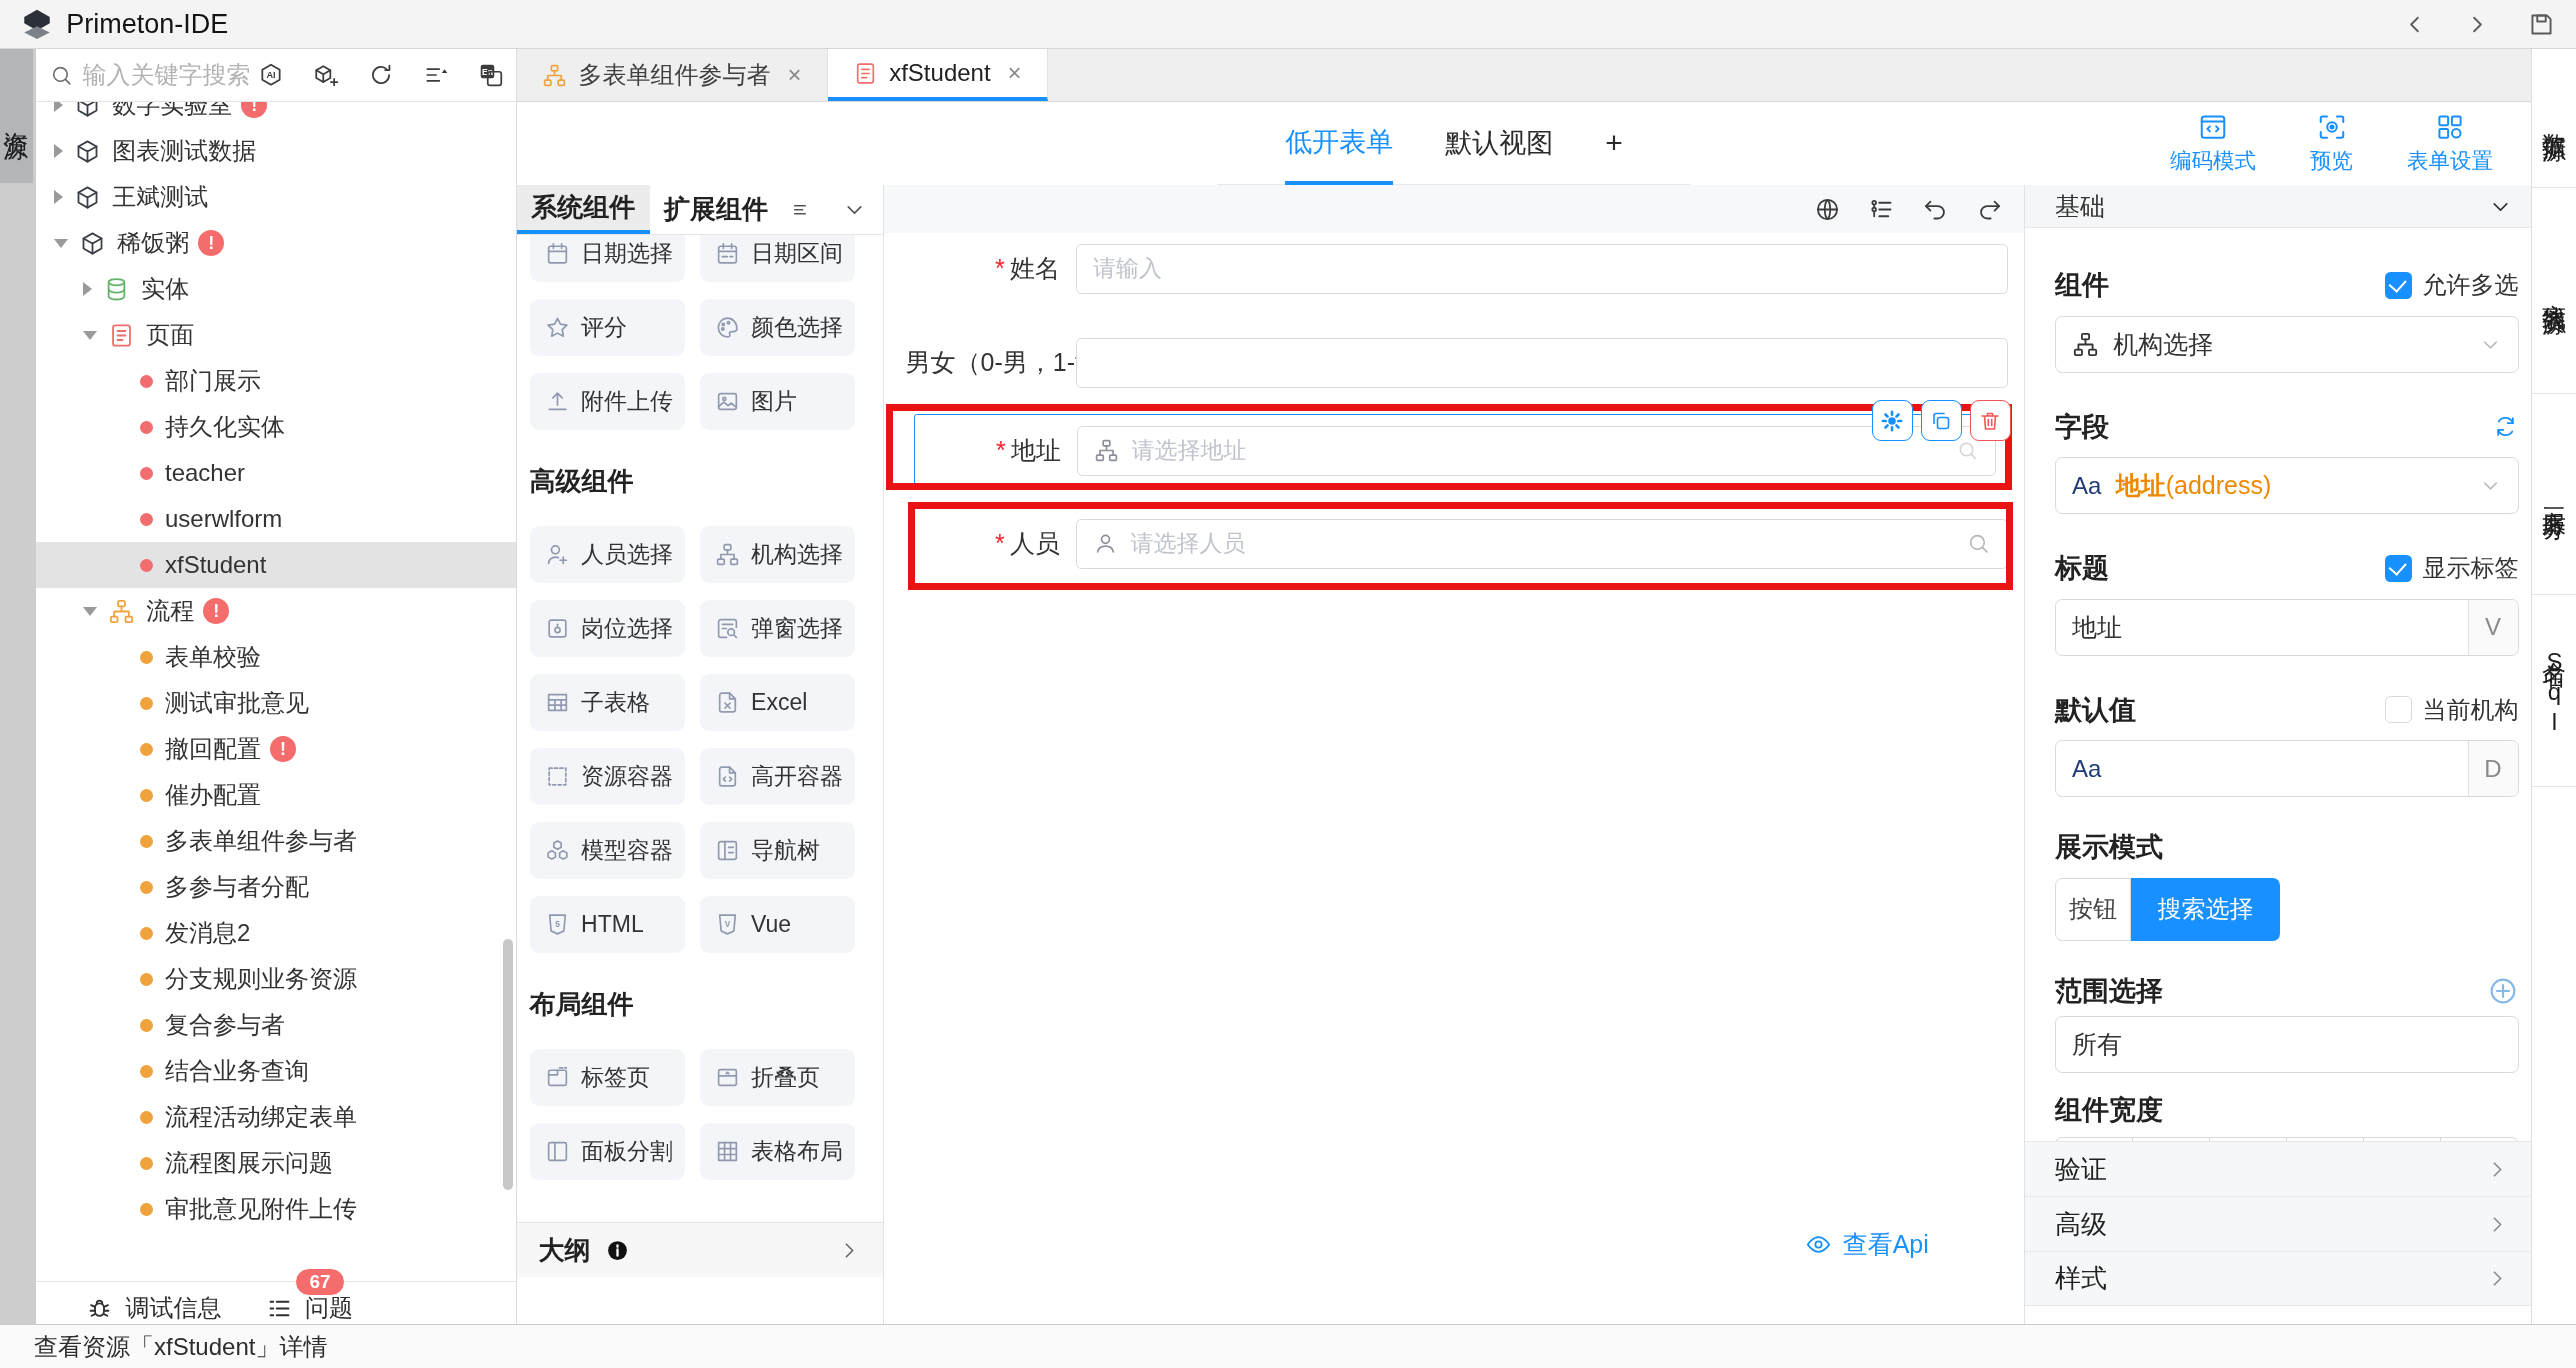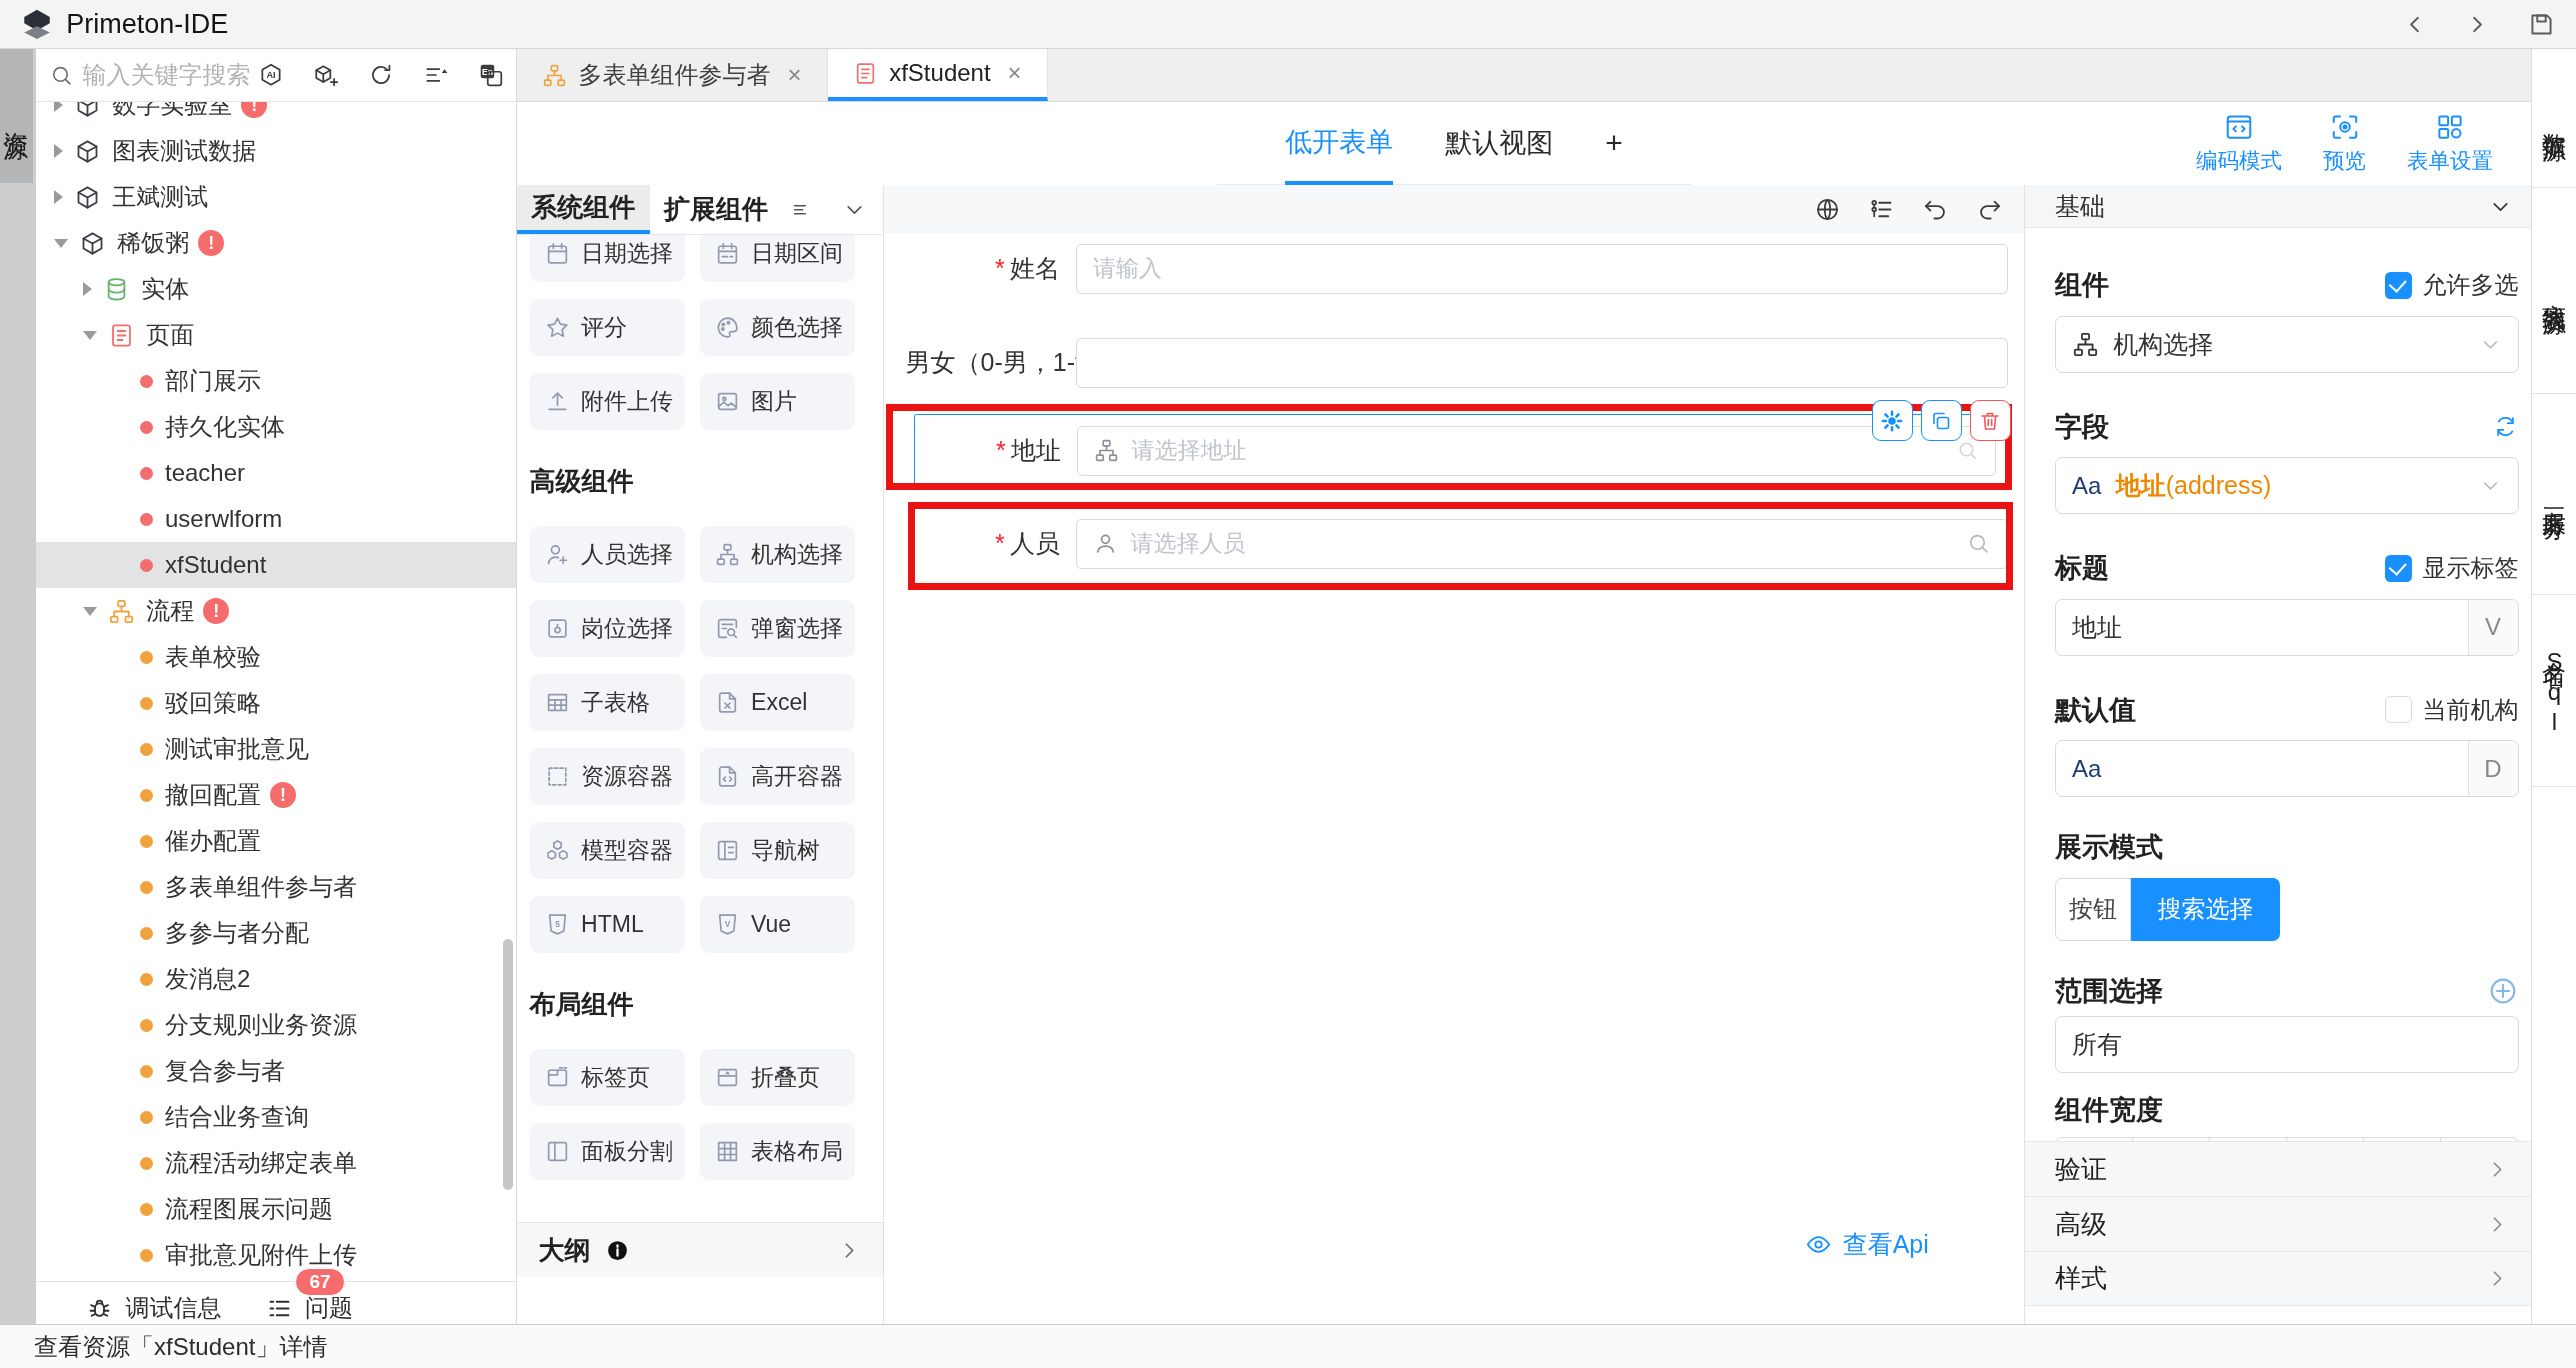--- a/index.html
+++ b/index.html
@@ -48,21 +48,21 @@
   .ftab{display:flex;align-items:center;gap:11.6px;padding:0 25px;font-size:24px;color:#3f3f3f;border-right:0.9px solid #e2e2e2}
   .ftab.active{background:#fff;border-bottom:4.5px solid #1890ff;color:#222}
   .tclose{font-size:24px;color:#8a8a8a;margin-left:5.4px}
   .top-row{height:83px;flex:none;display:flex;background:#fff}
   .top-palette{width:367px;flex:none}
   .top-canvas{width:1140px;flex:none;display:flex;justify-content:center}
   .view-tabs{display:flex;align-items:center;gap:52px;border-bottom:1.8px solid #e9e9e9;padding:0 68px;height:100%}
   .vtab-item{height:100%;display:flex;align-items:center;font-size:27px;color:#2b2b2b}
   .vtab-item.active{color:#1890ff;border-bottom:5.4px solid #1890ff;margin-bottom:-3.6px}
   .vtab-plus{font-size:30px;color:#2b2b2b}
-  .top-inspector{width:507px;flex:none;display:flex;justify-content:flex-end;align-items:center;gap:41px;padding-right:38px}
+  .top-inspector{width:507px;flex:none;display:flex;justify-content:flex-end;align-items:center;gap:54px;padding-right:38px}
   .action-item{display:flex;flex-direction:column;align-items:center;gap:4.5px;color:#1890ff}
   .action-item span{font-size:21.5px}
   
   .panels{display:flex;height:1139px}
   
   .palette{width:367px;flex:none;border-right:0.9px solid #e2e2e2;display:flex;flex-direction:column;position:relative;background:#fff}
   .pal-header{height:50px;flex:none;border-bottom:0.9px solid #e6e6e6;display:flex;align-items:stretch;padding-right:16px}
   .pal-tab{display:flex;align-items:center;padding:0 14.3px;font-size:26px;font-weight:600;color:#222}
   .pal-tab.active{background:#ececec;border-bottom:4.5px solid #1890ff}
   .pal-mini{display:flex;align-items:center;margin-left:9px;color:#555}
@@ -314,24 +314,20 @@
             </span>
             <span class="tlabel">流程</span>
             <span class="badge">!</span>
           </div>
           <div class="trow">
             <span class="dot orange"></span>
             <span class="tlabel">表单校验</span>
           </div>
           <div class="trow">
             <span class="dot orange"></span>
-            <span class="tlabel">驳回策略</span>
-          </div>
-          <div class="trow">
-            <span class="dot orange"></span>
             <span class="tlabel">测试审批意见</span>
           </div>
           <div class="trow">
             <span class="dot orange"></span>
             <span class="tlabel">撤回配置</span>
             <span class="badge">!</span>
           </div>
           <div class="trow">
             <span class="dot orange"></span>
             <span class="tlabel">催办配置</span>

